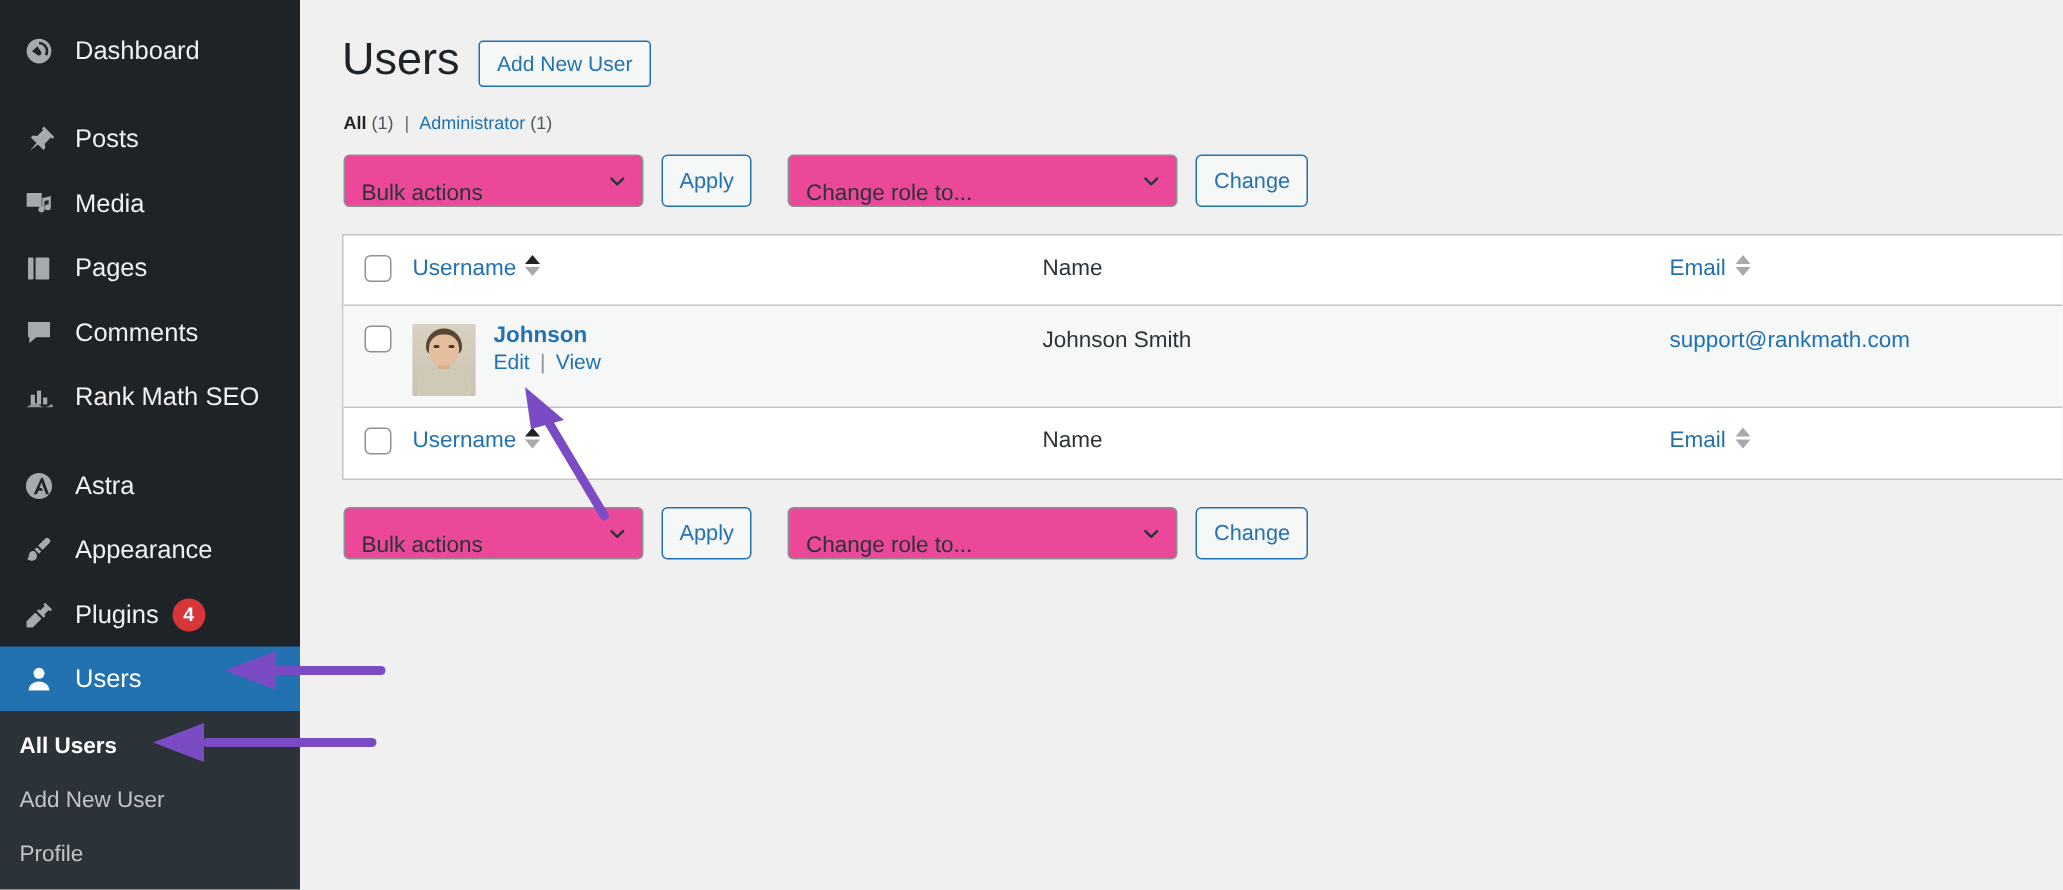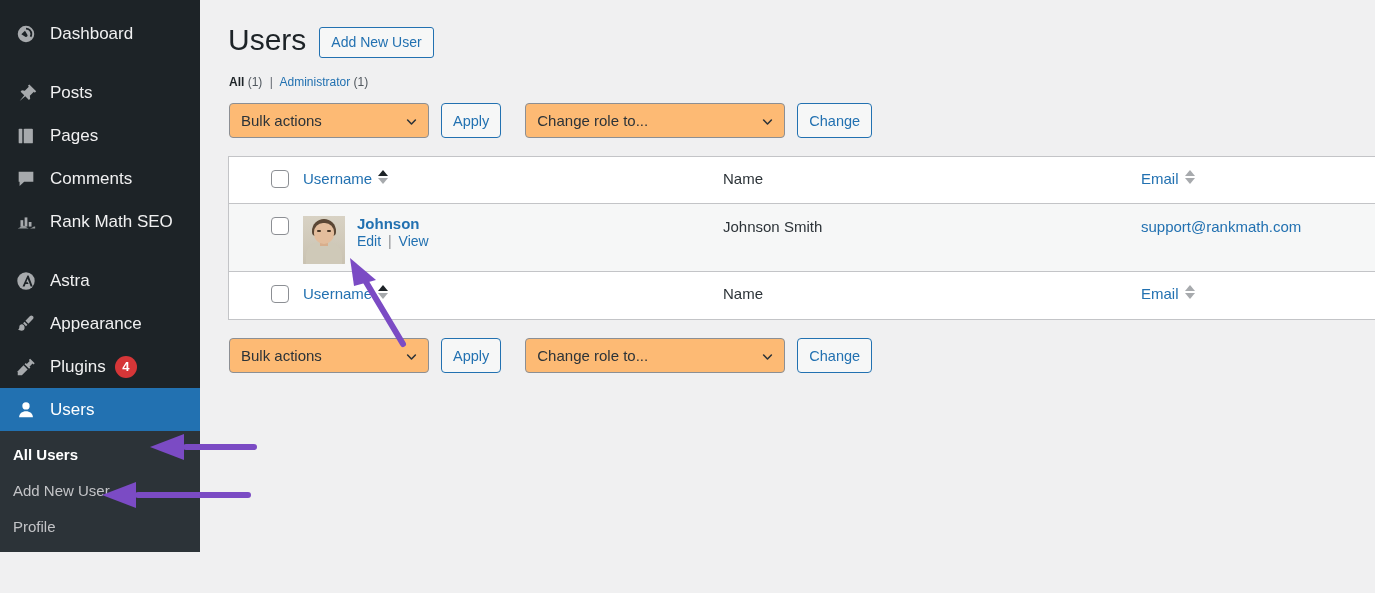--- a/index.html
+++ b/index.html
@@ -112,22 +112,22 @@
     display: flex; align-items: center;
     padding-left: 29px;
     margin-top: 14px;
     gap: 0;
   }
   .select-box {
     position: relative;
     height: 35px;
     border: 1px solid #8c8f94;
     border-radius: 4px;
-    background: #fdba74;
-    display: flex; align-items: center;
+    background: #ec4899;
+    display: flex; align-items: flex-end;
     padding: 0 34px 0 11px;
     font-size: 15px;
     color: #2c3338;
     cursor: pointer;
     white-space: nowrap;
   }
   .select-box.bulk { width: 200px; }
   .select-box.role { width: 260px; }
   .select-box .chev {
     position: absolute; right: 10px; top: 50%;
@@ -157,21 +157,20 @@
     background: #fff;
     border-top: 1px solid #c3c4c7;
     border-bottom: 1px solid #c3c4c7;
     border-left: 1px solid #c3c4c7;
     font-size: 15px;
   }
   .tr {
     display: flex; align-items: flex-start;
     min-height: 47px;
     border-bottom: 1px solid #c3c4c7;
-    padding-left: 28px;
   }
   .tr:last-child { border-bottom: none; }
   .tr.body-row { background: #f6f7f7; min-height: 68px; border-bottom: 1px solid #c3c4c7;}
   .td-cb { width: 46px; flex: 0 0 46px; display: flex; justify-content: center; padding-top: 13px; }
   .td-user { width: 420px; flex: 0 0 420px; padding-top: 12px; display: flex; }
   .td-name { width: 410px; flex: 0 0 410px; padding-top: 14px; color: #2c3338; }
   .td-email { flex: 1 1 auto; padding-top: 14px; padding-left: 8px; }
 
   .hd .td-user, .hd .td-name, .hd .td-email { padding-top: 13px; }
 
@@ -250,20 +249,30 @@
 
     <div class="menu-item sep-top">
       <span class="mi-icon">
         <svg width="22" height="22" viewBox="0 0 24 24" fill="#a7aaad">
           <path d="M15.6 2.6l-1.5 1.5 1 1-4.4 4.4-3.2-.4-1.4 1.4 4 4-5 6.1 6.1-5 4 4 1.4-1.4-.4-3.2 4.4-4.4 1 1 1.5-1.5-7.5-7.5z"></path>
         </svg>
       </span>
       <span class="mi-label">Posts</span>
     </div>
 
+    <div class="menu-item">
+      <span class="mi-icon">
+        <svg width="22" height="22" viewBox="0 0 24 24" fill="#a7aaad">
+          <path d="M3 4h11v10H3V4zm2.3 7.6l2.2-2.8 1.6 2 2.2-2.8 2 3.6H5.3z"></path>
+          <circle cx="6.6" cy="6.8" r="1.3"></circle>
+          <path d="M16 7.5l4.6-1.3v8.2a2.2 2.2 0 11-1.6-2.1V9l-3 .9v6a2.2 2.2 0 11-1.6-2.1V7.5z"></path>
+        </svg>
+      </span>
+      <span class="mi-label">Media</span>
+    </div>
 
     <div class="menu-item">
       <span class="mi-icon">
         <svg width="22" height="22" viewBox="0 0 24 24" fill="#a7aaad">
           <rect x="4" y="4" width="4" height="16" rx="1"></rect>
           <rect x="9.5" y="4" width="10" height="16" rx="1"></rect>
         </svg>
       </span>
       <span class="mi-label">Pages</span>
     </div>

